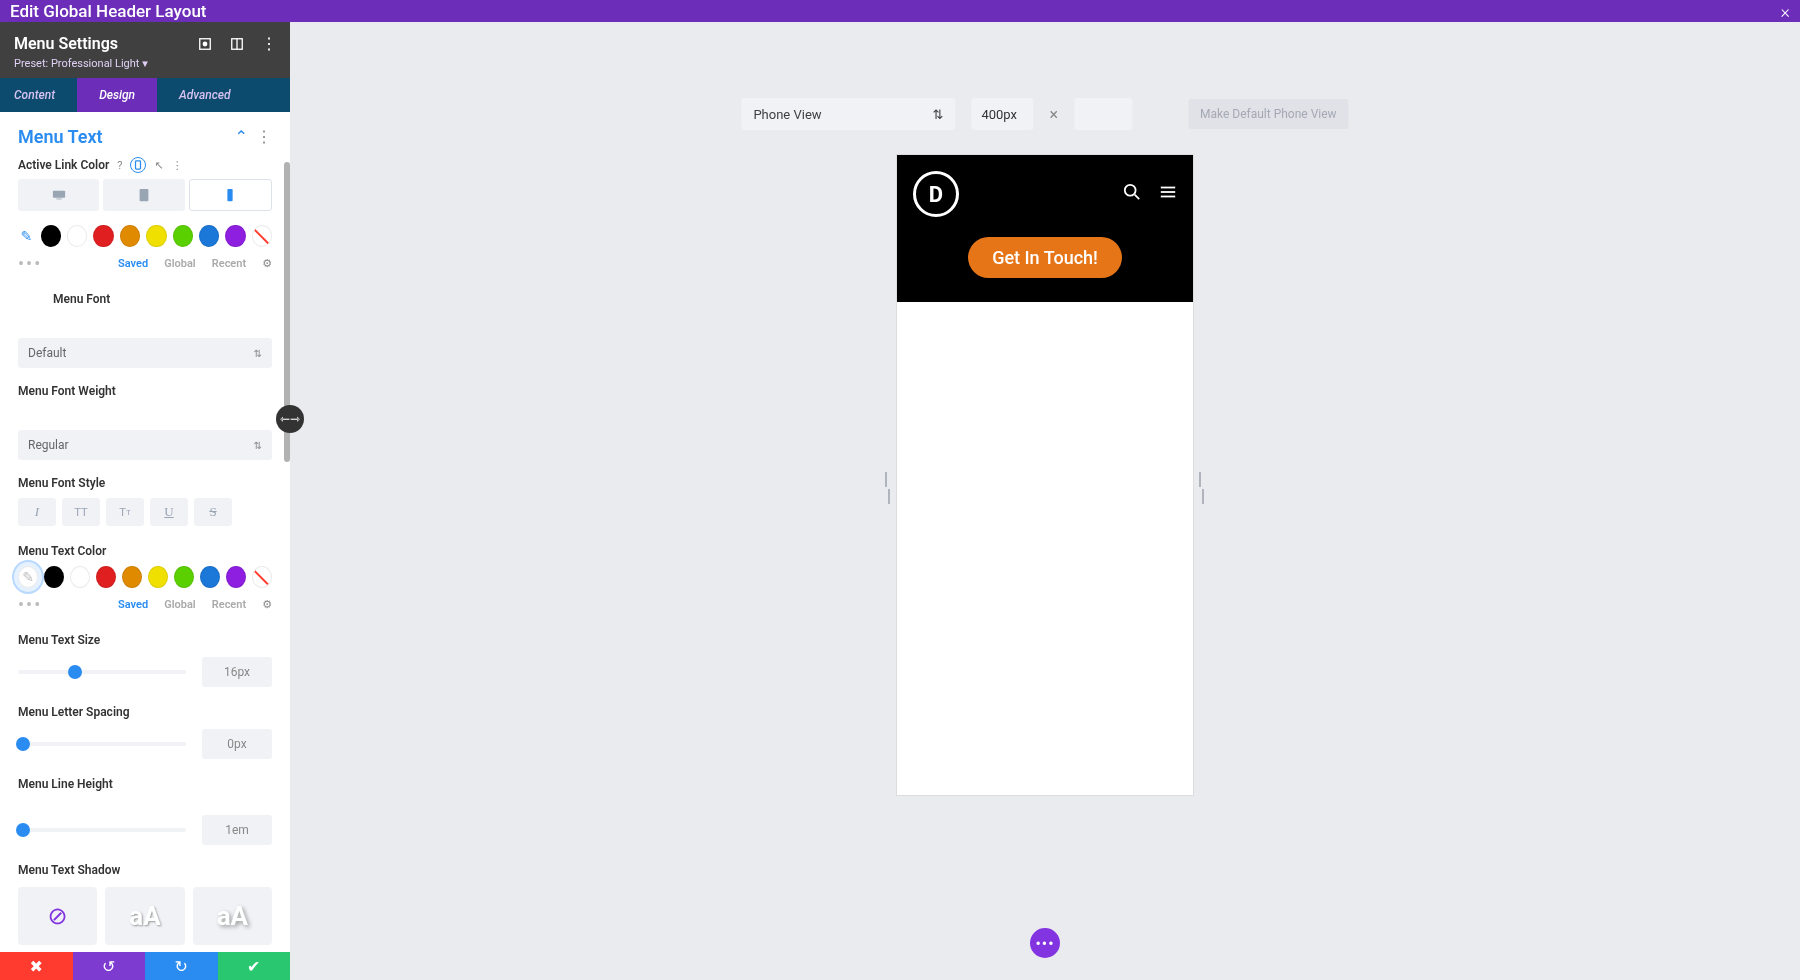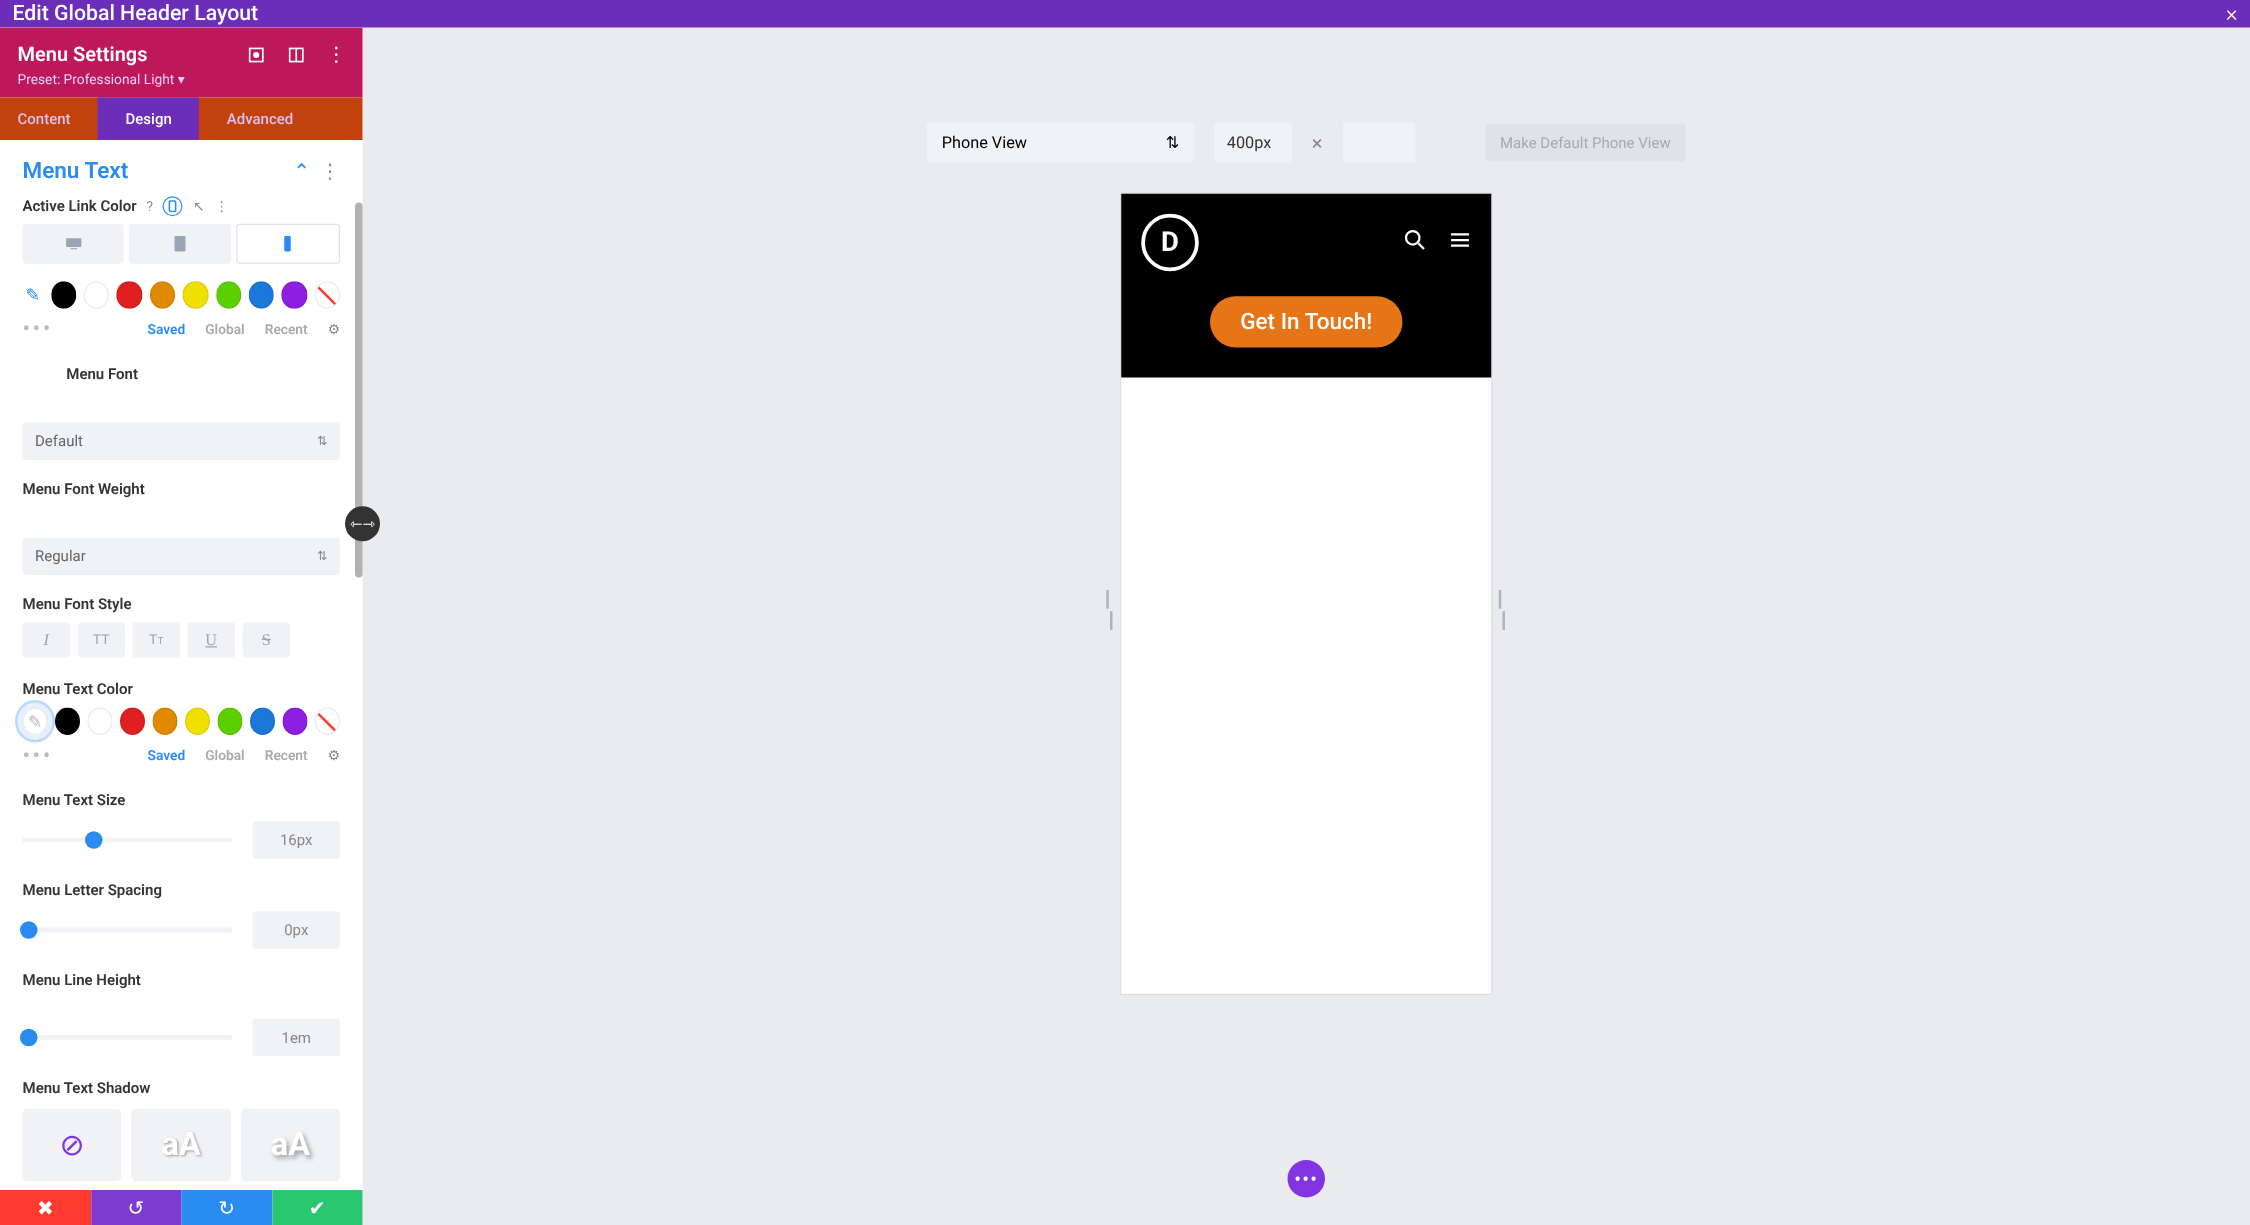--- a/index.html
+++ b/index.html
@@ -3,28 +3,28 @@
 <meta charset="utf-8">
 <style>
 * { margin: 0; padding: 0; box-sizing: border-box; font-family: -apple-system, BlinkMacSystemFont, "Segoe UI", Roboto, sans-serif; }
 body { background: #eaebef; width: 1800px; height: 980px; overflow: hidden; position: relative; }
 
 .top-bar { background: #6c2eb9; height: 22px; display: flex; align-items: center; padding: 0 10px; justify-content: space-between; }
 .top-bar-title { color: #fff; font-size: 17px; font-weight: 500; }
 .close-x { color: #fff; font-size: 18px; cursor: pointer; font-weight: 300; }
 
 .sidebar { position: absolute; left: 0; top: 22px; width: 290px; background: #fff; height: calc(100% - 22px); display: flex; flex-direction: column; }
-.sidebar-header { background: #be185d; padding: 12px 14px 8px; }
+.sidebar-header { background: #404040; padding: 12px 14px 8px; }
 .sidebar-header-row { display: flex; align-items: center; justify-content: space-between; }
 .sidebar-title { color: #fff; font-size: 16px; font-weight: 600; }
 .sidebar-header-icons { display: flex; gap: 18px; align-items: center; }
 .icon-btn { width: 14px; height: 14px; cursor: pointer; display: inline-flex; align-items: center; justify-content: center; }
 .preset-line { color: #e0d0f5; font-size: 11px; margin-top: 4px; }
 
-.tabs { background: #c2410c; display: flex; }
+.tabs { background: #0c4a6e; display: flex; font-style: italic; }
 .tab { flex: 0 0 auto; padding: 10px 22px; color: #d7c3f1; font-size: 12px; font-weight: 500; cursor: pointer; }
 .tab.active { background: #6c2eb9; color: #fff; }
 .tab:first-child { padding-left: 14px; }
 
 .panel-body { flex: 1; overflow-y: auto; padding: 0 18px 20px; }
 .section-head { display: flex; align-items: center; justify-content: space-between; padding: 14px 0 10px; }
 .section-title { color: #2a8cf0; font-size: 18px; font-weight: 600; }
 .section-controls { display: flex; gap: 8px; align-items: center; color: #888; }
 
 .field-label-row { display: flex; align-items: center; gap: 8px; margin-bottom: 6px; }
@@ -73,21 +73,21 @@
 .fbtn { flex: 1; display: flex; align-items: center; justify-content: center; color: #fff; cursor: pointer; }
 .fbtn.red { background: #ff3b30; }
 .fbtn.purple1 { background: #7e3bd0; }
 .fbtn.blue { background: #2a8cf0; }
 .fbtn.green { background: #29c76f; }
 
 .resize-handle { position: absolute; left: 276px; top: 405px; width: 28px; height: 28px; background: #333; border-radius: 50%; display:flex; align-items:center; justify-content:center; cursor:ew-resize; color:#fff; font-size:12px; }
 
 .canvas { position: absolute; left: 290px; top: 22px; right: 0; bottom: 0; }
 .view-toolbar { position: absolute; top: 76px; left: 50%; transform: translateX(-50%); display: flex; gap: 16px; align-items: center; }
-.view-select { width: 214px; height: 32px; background: #f0f2f6; border-radius: 3px; display:flex; align-items:center; justify-content:space-between; padding: 0 12px; font-size:13px; color:#000000; cursor:pointer; }
+.view-select { width: 214px; height: 32px; background: #f0f2f6; border-radius: 3px; display:flex; align-items:center; justify-content:space-between; padding: 0 12px; font-size:13px; color:#404040; cursor:pointer; }
 .width-input { width: 62px; height: 32px; background: #f0f2f6; border-radius: 3px; display:flex; align-items:center; padding: 0 10px; font-size:13px; color:#333; }
 .x-sep { color:#888; }
 .width-blank { width: 58px; height: 32px; background: #f0f2f6; border-radius: 3px; }
 .make-default { background: #e0e2e8; color: #a5a9b3; font-size: 12px; padding: 8px 12px; border-radius: 3px; cursor:pointer; margin-left: 40px; }
 
 .phone-frame { position: absolute; top: 133px; left: 50%; transform: translateX(-50%); width: 296px; background: #fff; height: 640px; box-shadow: 0 0 0 1px #ddd; }
 .phone-header { background: #000; padding: 16px 16px 24px; }
 .phone-top { display:flex; align-items:center; justify-content:space-between; margin-bottom: 20px; }
 .logo-circ { width: 46px; height: 46px; border: 3px solid #fff; border-radius: 50%; display:flex; align-items:center; justify-content:center; color:#fff; font-size: 22px; font-weight: 700; }
 .phone-icons { display:flex; gap: 18px; align-items:center; color:#fff; }

